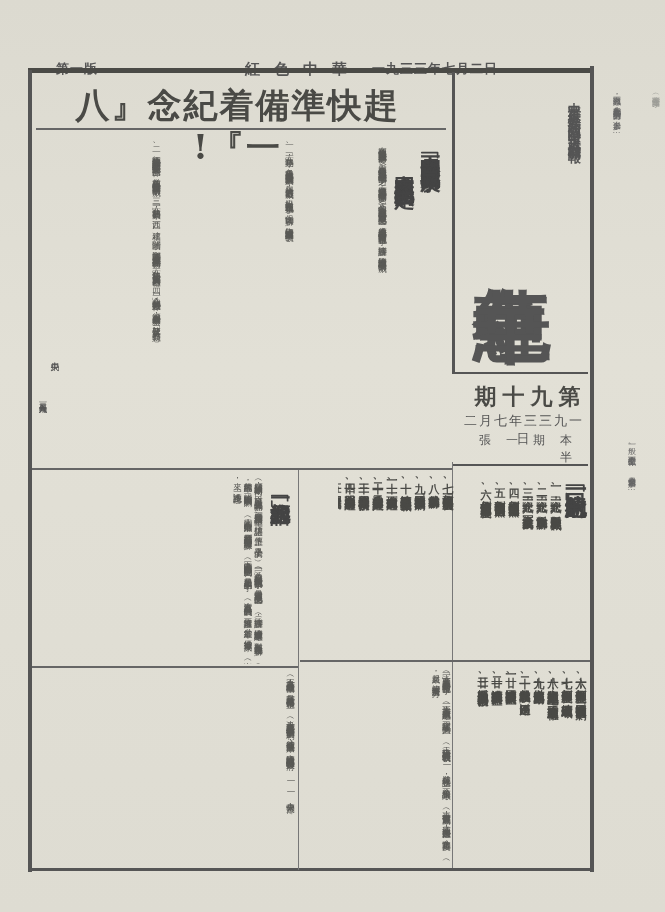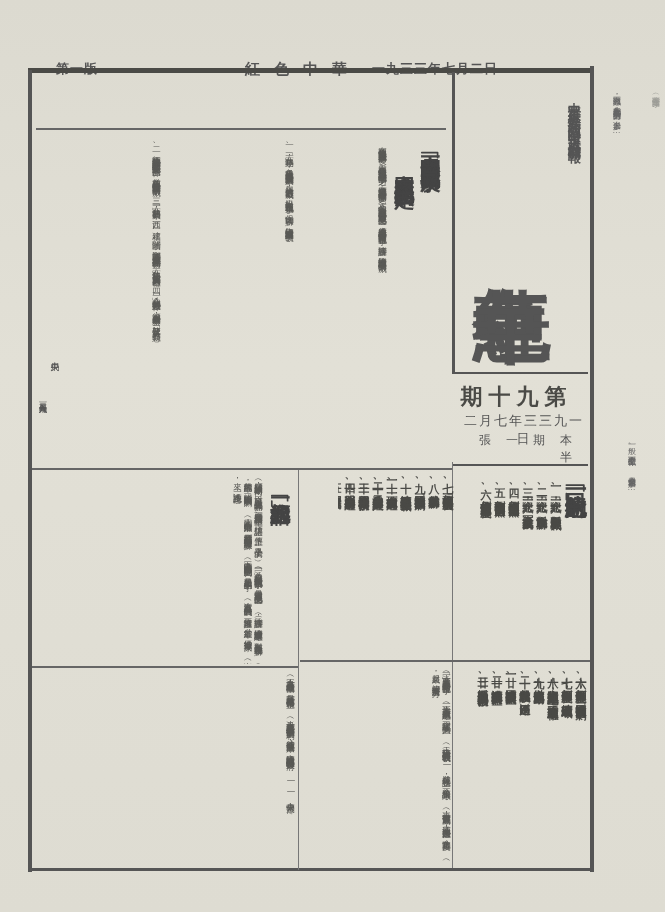--- a/index.html
+++ b/index.html
@@ -32,21 +32,21 @@
   .masthead-box { position:absolute; left:452px; top:72px; width:136px; height:300px; border-left:3px solid #555; }
   .masthead {
     position:absolute; left:462px; top:80px; width:100px; height:290px;
     font-size:78px; font-weight:bold; color:#555; line-height:98px; text-align:center;
   }
   .organ {
     position:absolute; left:565px; top:92px; height:275px;
     font-size:13px; font-weight:bold; color:#555; letter-spacing:3px;
   }
   .issue-box { position:absolute; left:452px; top:372px; width:136px; height:90px; border-top:2px solid #555; border-bottom:2px solid #555; }
-  .issue-no { position:absolute; left:459px; top:382px; width:115px; font-size:22px; font-weight:bold; color:#4a4a46; direction:rtl; unicode-bidi:bidi-override; text-align:center; letter-spacing:6px; }
+  .issue-no { position:absolute; left:473px; top:382px; width:115px; font-size:22px; font-weight:bold; color:#4a4a46; direction:rtl; unicode-bidi:bidi-override; text-align:center; letter-spacing:6px; }
   .issue-date { position:absolute; left:460px; top:412px; width:128px; font-size:13px; color:#555; direction:rtl; unicode-bidi:bidi-override; text-align:center; letter-spacing:2px; }
   .issue-sheets { position:absolute; left:462px; top:432px; width:125px; font-size:12px; color:#555; direction:rtl; unicode-bidi:bidi-override; text-align:right; letter-spacing:15px; }
   .issue-price { position:absolute; left:462px; top:450px; width:125px; font-size:9px; color:#666; direction:rtl; unicode-bidi:bidi-override; text-align:center; letter-spacing:14px; }
   .art-title1 { position:absolute; left:418px; top:140px; height:300px; font-size:20px; font-weight:bold; color:#444; letter-spacing:1px; }
   .art-title2 { position:absolute; left:392px; top:160px; height:280px; font-size:20px; font-weight:bold; color:#444; letter-spacing:1px; }
   .col-rule { position:absolute; width:1px; background:#777; }
   .body-text { position:absolute; font-size:8.5px; line-height:10.5px; color:#5a5a56; overflow:hidden; letter-spacing:0.5px; }
   .sig { position:absolute; font-size:9px; color:#555; }
   .sect-title { position:absolute; font-size:22px; font-weight:bold; color:#444; }
   .slogan { font-size:11px; font-weight:bold; color:#4a4a46; line-height:14px; letter-spacing:0.5px; }
@@ -62,20 +62,21 @@
 
   <div class="hdr hdr-page">第一版</div>
   <div class="hdr hdr-name">紅色中華</div>
   <div class="hdr hdr-date">一九三三年七月二日</div>
 
   <div class="frame-top"></div>
   <div class="frame-left"></div>
   <div class="frame-right"></div>
   <div class="frame-bottom"></div>
 
+  <div class="headline">趕快準備着紀念『八一』!</div>
   <div class="hl-rule"></div>
 
   <div class="masthead-box"></div>
   <div class="masthead vt">紅色中華</div>
   <div class="organ vt">中華蘇維埃共和國臨時中央政府機關報</div>
 
   <div class="issue-box"></div>
   <div class="issue-no">第九十期</div>
   <div class="issue-date">一九三三年七月二日</div>
   <div class="issue-sheets">本期一張半</div>

